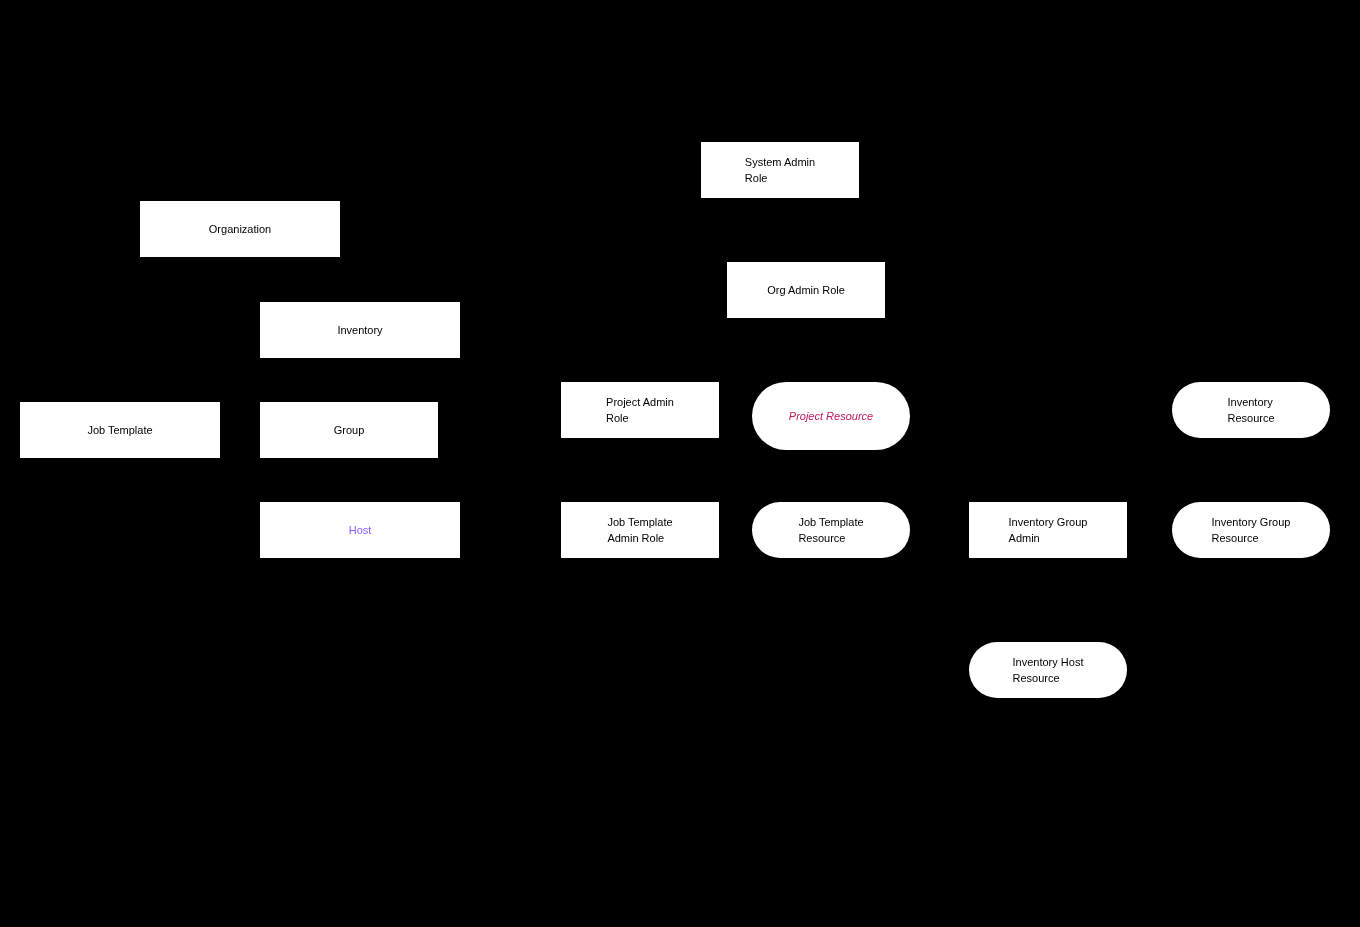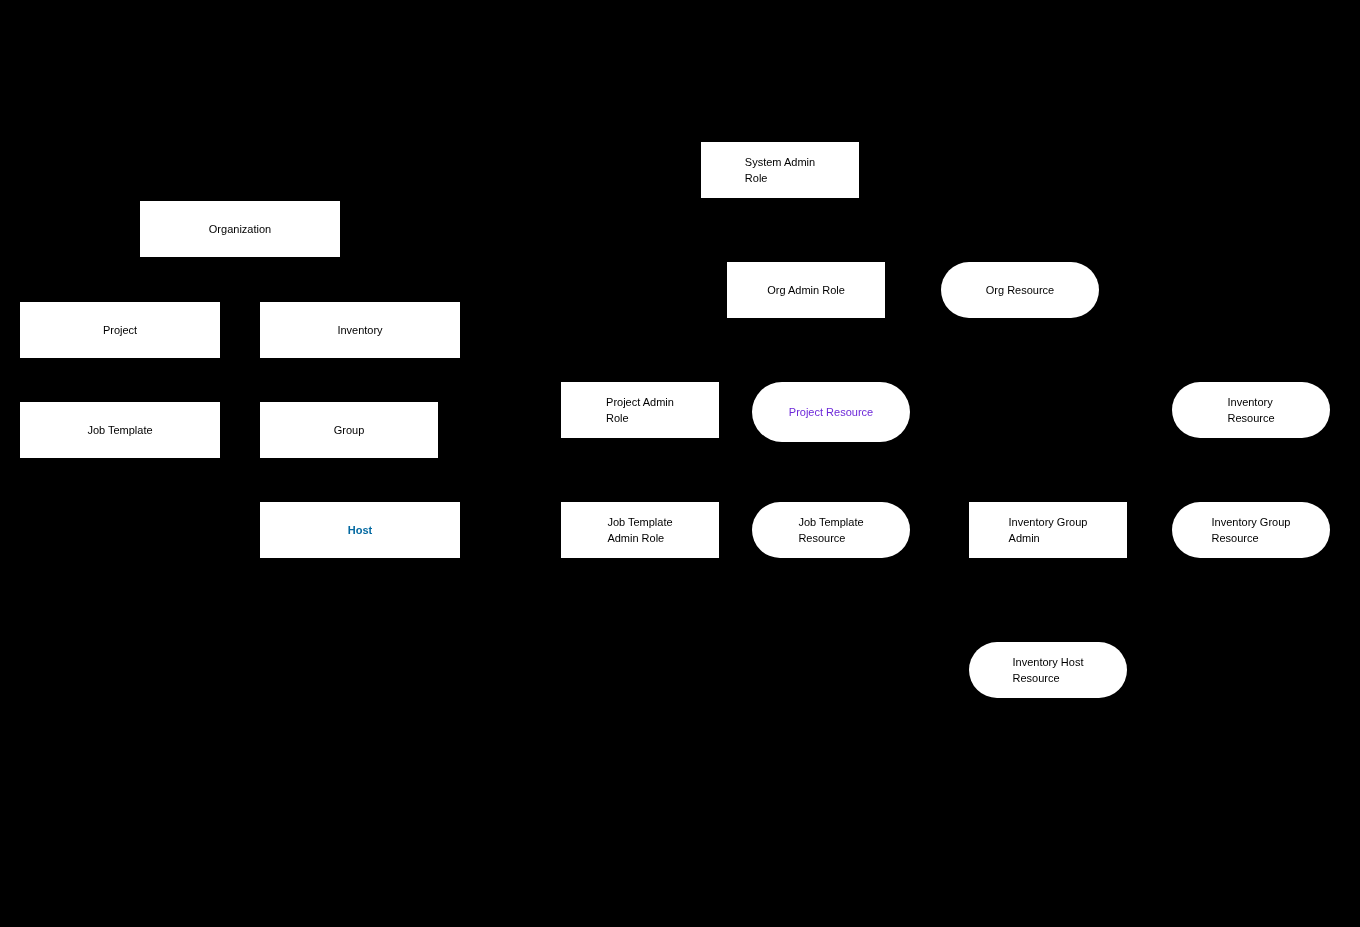--- a/index.html
+++ b/index.html
@@ -40,32 +40,30 @@
   }
   .node.pill {
     border-radius: 999px;
   }
 </style>
 </head>
 <body>
 
 <div id="canvas">
     <div class="node rect" style="left: 140px; top: 201px; width: 200px; height: 56px; background: rgb(255, 255, 255); color: rgb(0, 0, 0);">Organization</div>
-    <div class="node rect" style="left: 20px; top: 302px; width: 200px; height: 56px; background: rgb(255, 255, 255); color: rgb(0, 0, 0);">Project</div>
     <div class="node rect" style="left: 260px; top: 302px; width: 200px; height: 56px; background: rgb(255, 255, 255); color: rgb(0, 0, 0);">Inventory</div>
     <div class="node rect" style="left: 20px; top: 402px; width: 200px; height: 56px; background: rgb(255, 255, 255); color: rgb(0, 0, 0);">Job Template</div>
     <div class="node rect" style="left: 260px; top: 402px; width: 178px; height: 56px; background: rgb(255, 255, 255); color: rgb(0, 0, 0);">Group</div>
-    <div class="node rect" style="left: 260px; top: 502px; width: 200px; height: 56px; background: rgb(255, 255, 255); color: #0369a1; font-weight: bold;">Host</div>
+    <div class="node rect" style="left: 260px; top: 502px; width: 200px; height: 56px; background: rgb(255, 255, 255); color: #8b5cf6;">Host</div>
     <div class="node rect" style="left: 701px; top: 142px; width: 158px; height: 56px; background: rgb(255, 255, 255); color: rgb(0, 0, 0);">System Admin
 Role</div>
     <div class="node rect" style="left: 727px; top: 262px; width: 158px; height: 56px; background: rgb(255, 255, 255); color: rgb(0, 0, 0);">Org Admin Role</div>
-    <div class="node pill" style="left: 941px; top: 262px; width: 158px; height: 56px; background: rgb(255, 255, 255); color: rgb(0, 0, 0);">Org Resource</div>
     <div class="node rect" style="left: 561px; top: 382px; width: 158px; height: 56px; background: rgb(255, 255, 255); color: rgb(0, 0, 0);">Project Admin
 Role</div>
-    <div class="node pill" style="left: 752px; top: 382px; width: 158px; height: 60px; background: rgb(255, 255, 255); color: #6d28d9;">Project Resource</div>
+    <div class="node pill" style="left: 752px; top: 382px; width: 158px; height: 68px; background: rgb(255, 255, 255); color: #be185d; font-style: italic;">Project Resource</div>
     <div class="node pill" style="left: 1172px; top: 382px; width: 158px; height: 56px; background: rgb(255, 255, 255); color: rgb(0, 0, 0);">Inventory
 Resource</div>
     <div class="node rect" style="left: 561px; top: 502px; width: 158px; height: 56px; background: rgb(255, 255, 255); color: rgb(0, 0, 0);">Job Template
 Admin Role</div>
     <div class="node pill" style="left: 752px; top: 502px; width: 158px; height: 56px; background: rgb(255, 255, 255); color: rgb(0, 0, 0);">Job Template
 Resource</div>
     <div class="node rect" style="left: 969px; top: 502px; width: 158px; height: 56px; background: rgb(255, 255, 255); color: rgb(0, 0, 0);">Inventory Group
 Admin</div>
     <div class="node pill" style="left: 1172px; top: 502px; width: 158px; height: 56px; background: rgb(255, 255, 255); color: rgb(0, 0, 0);">Inventory Group
 Resource</div>

